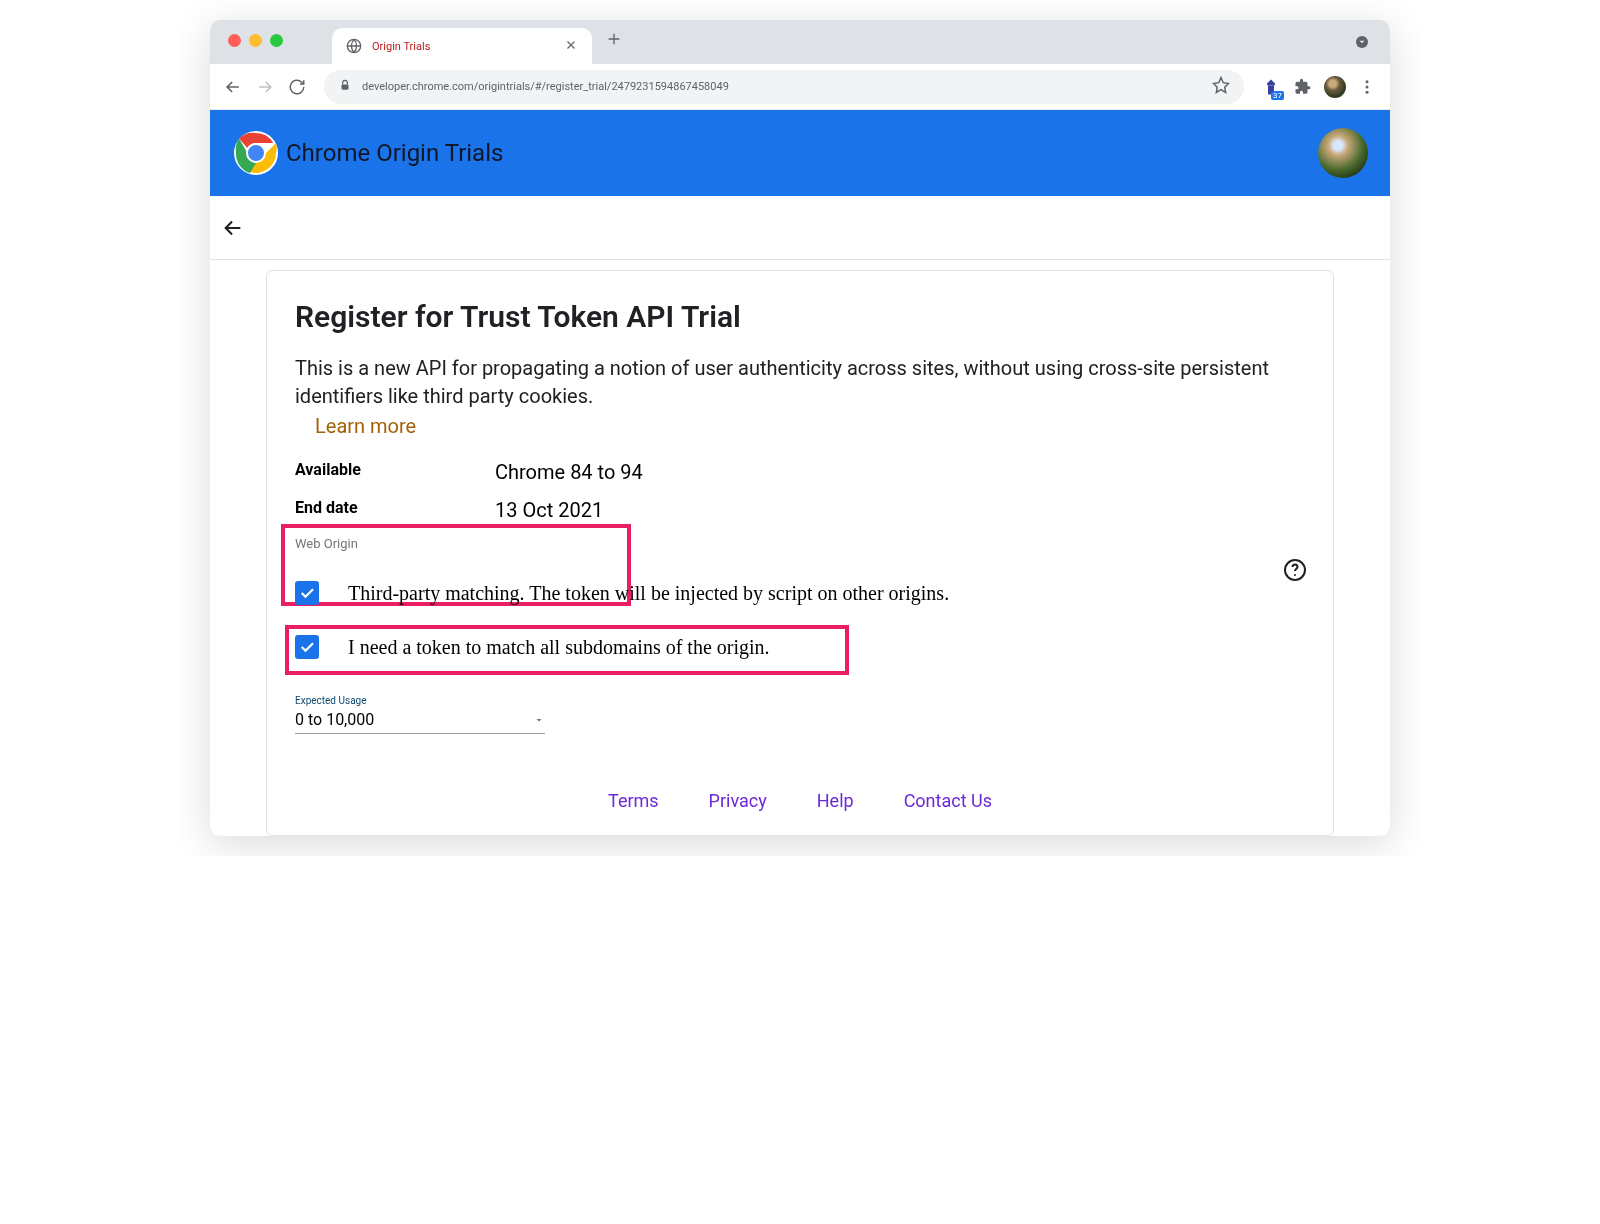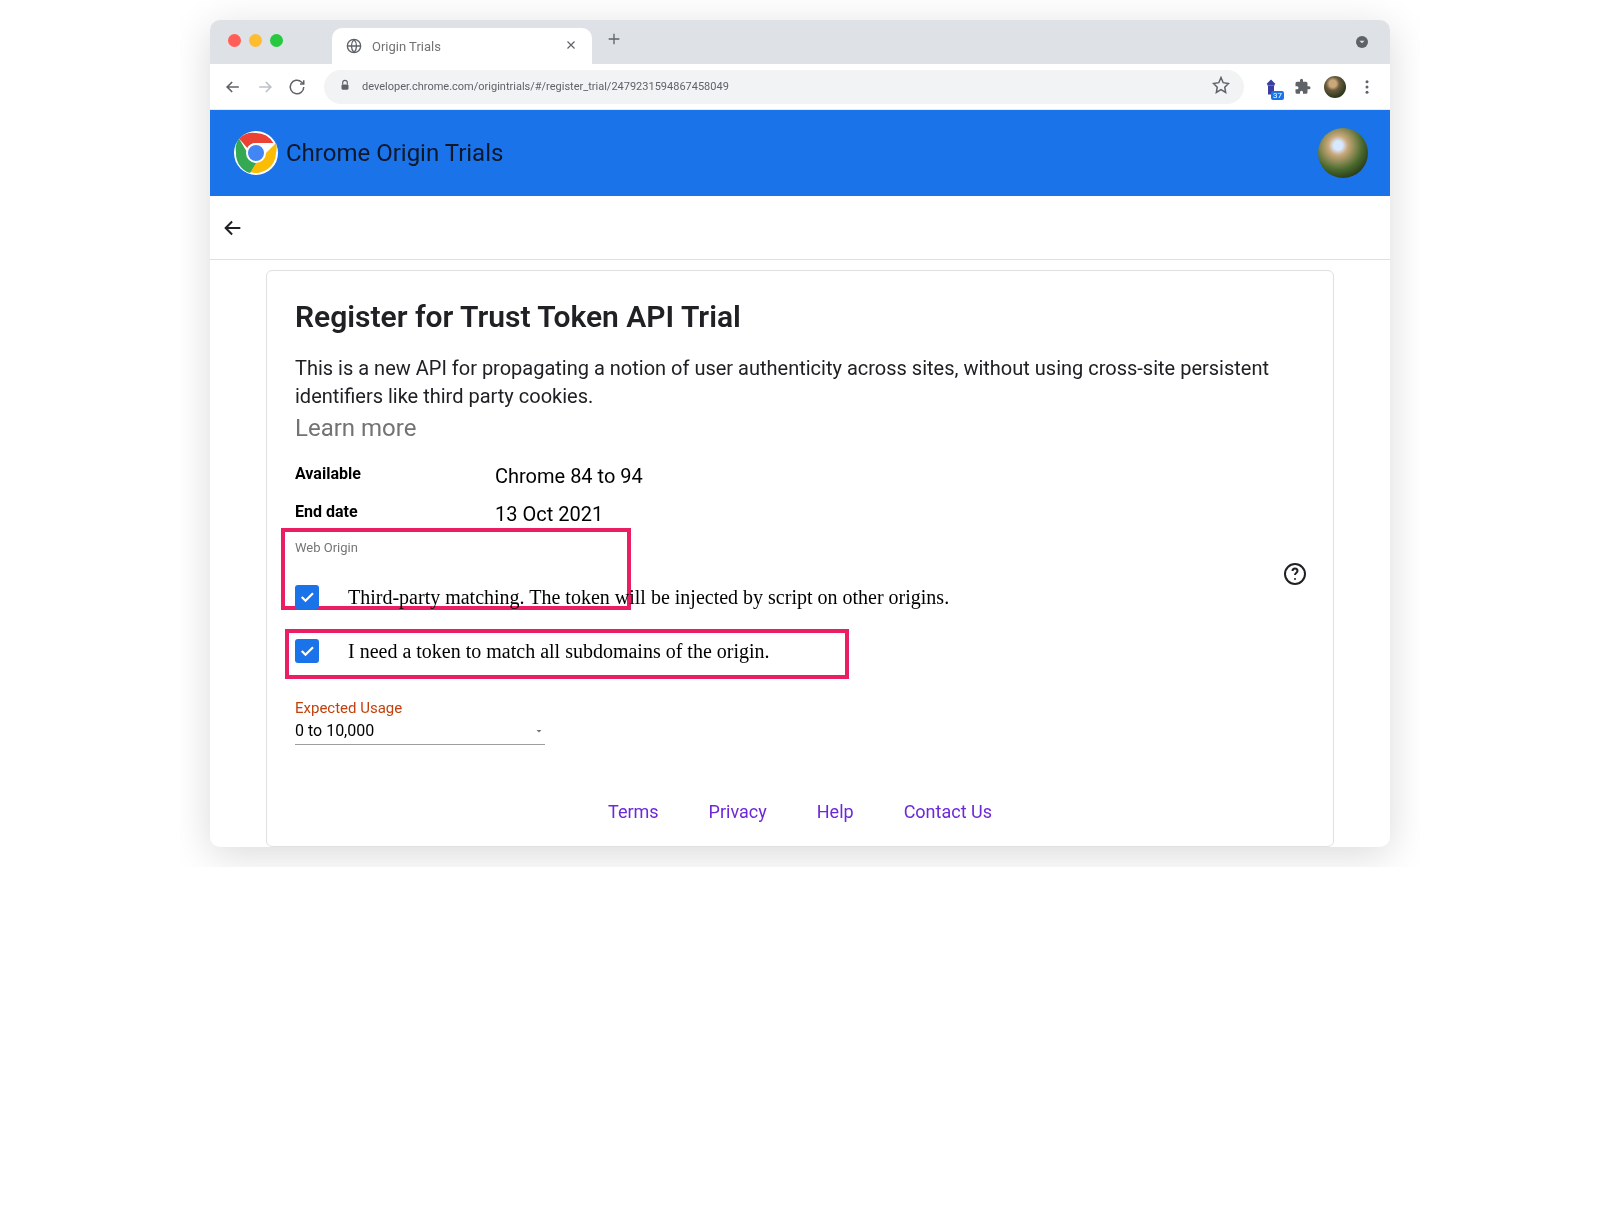--- a/index.html
+++ b/index.html
@@ -41,21 +41,21 @@
     background: #fff;
     border-radius: 10px 10px 0 0;
     height: 36px;
     display: flex;
     align-items: center;
     padding: 0 14px;
     gap: 10px;
     min-width: 260px;
   }
   .tab-favicon { width:16px; height:16px; color:#5f6368; }
-  .tab-title { font-size: 13px; color: #737373; flex:1; }
+  .tab-title { font-size: 11px; color: #b91c1c; flex:1; }
   .tab-close { color:#5f6368; font-size:16px; }
   .new-tab { margin-left: 14px; color:#5f6368; font-size:20px; align-self:center; padding-bottom:4px; }
   .tab-menu-dd { position:absolute; right:20px; top:14px; }
   .toolbar {
     background: #fff;
     height: 46px;
     display: flex;
     align-items: center;
     padding: 0 12px;
     gap: 10px;
@@ -114,21 +114,21 @@
     border-bottom: 1px solid #e0e0e0;
   }
   .content-card {
     margin: 10px 56px 0 56px;
     border: 1px solid #e0e0e0;
     border-radius: 6px;
     padding: 28px 28px 24px 28px;
   }
   .card-title { font-size: 30px; font-weight: 600; color:#202124; margin-bottom: 20px; }
   .card-desc { font-size: 20px; color:#202124; line-height:1.4; margin-bottom: 4px; }
-  .learn-more { font-size:24px; color:#737373; }
+  .learn-more { font-size:20px; color:#a16207;margin-left:20px; }
   .info-table { margin-top: 22px; }
   .info-row { display:flex; margin-bottom: 14px; }
   .info-label { width: 200px; font-size:16px; font-weight:700; }
   .info-value { font-size:20px; }
   .field-block { margin-top: 8px; position:relative; }
   .highlight-box {
     border: 4px solid #e91e63;
     position:absolute;
     pointer-events:none;
   }
@@ -167,21 +167,21 @@
   }
   .cbx svg { stroke:#fff; }
   .cbx-label { font-size:20px; }
   .select-row {
     display:flex;
     align-items:flex-end;
     gap: 26px;
     margin-top: 36px;
   }
   .select-block { display:flex; flex-direction:column; }
-  .select-label { font-size:15px; color:#c2410c; }
+  .select-label { font-size:10px; color:#0c4a6e; }
   .select-input {
     display:flex; align-items:center; justify-content:space-between;
     width: 250px;
     border-bottom:1px solid #9e9e9e;
     font-size:16px;
     padding: 4px 0;
   }
   .select-desc { font-size:20px; padding-bottom:4px; }
   .footer {
     display:flex;

